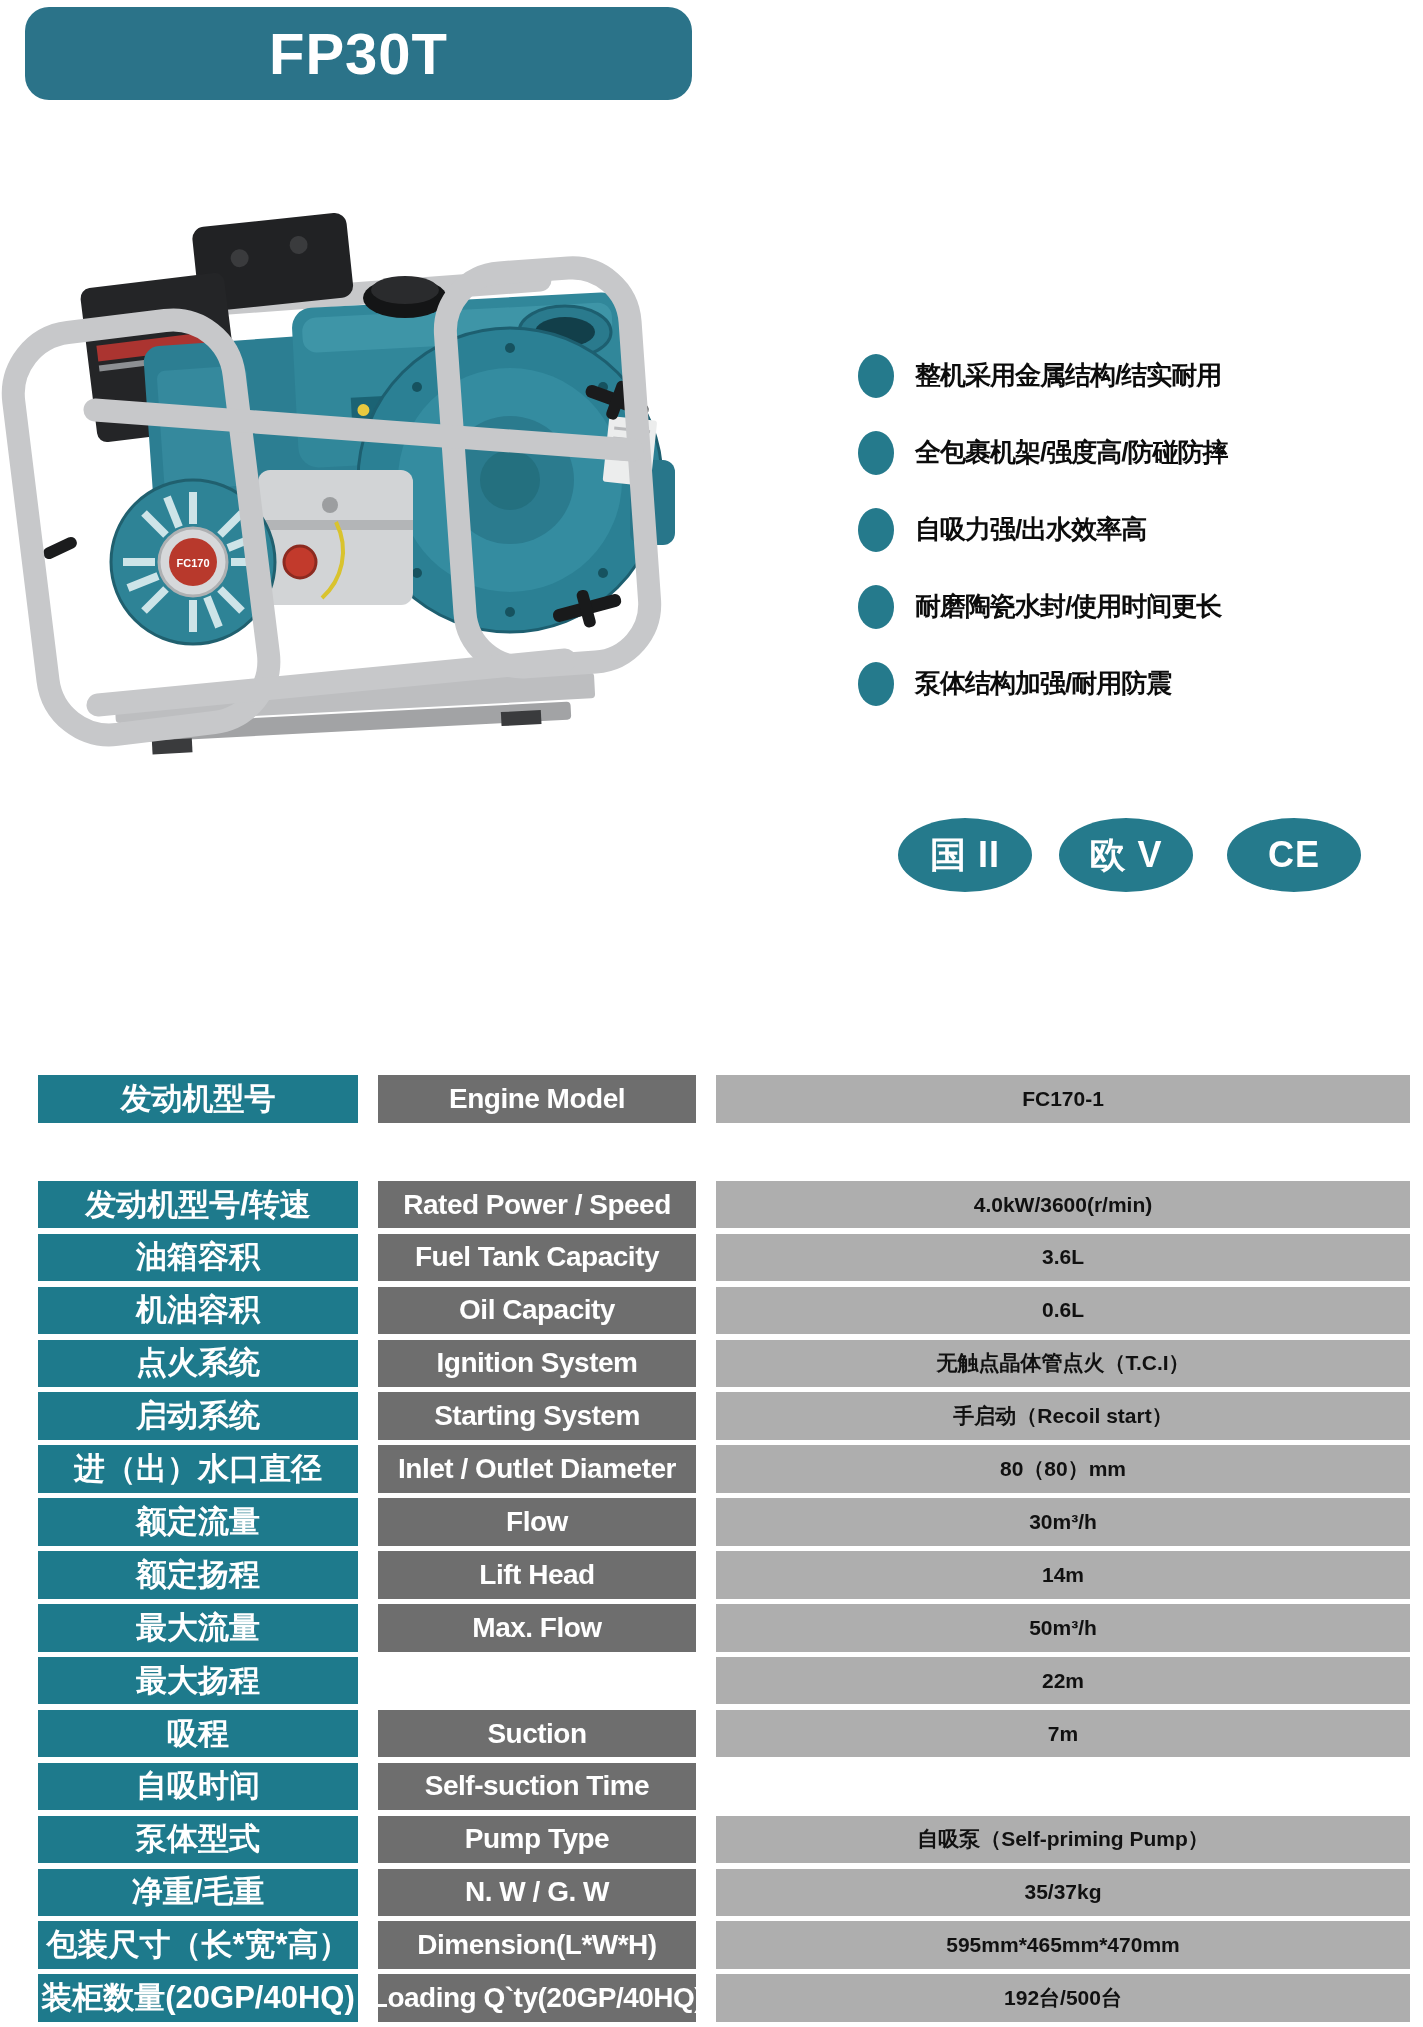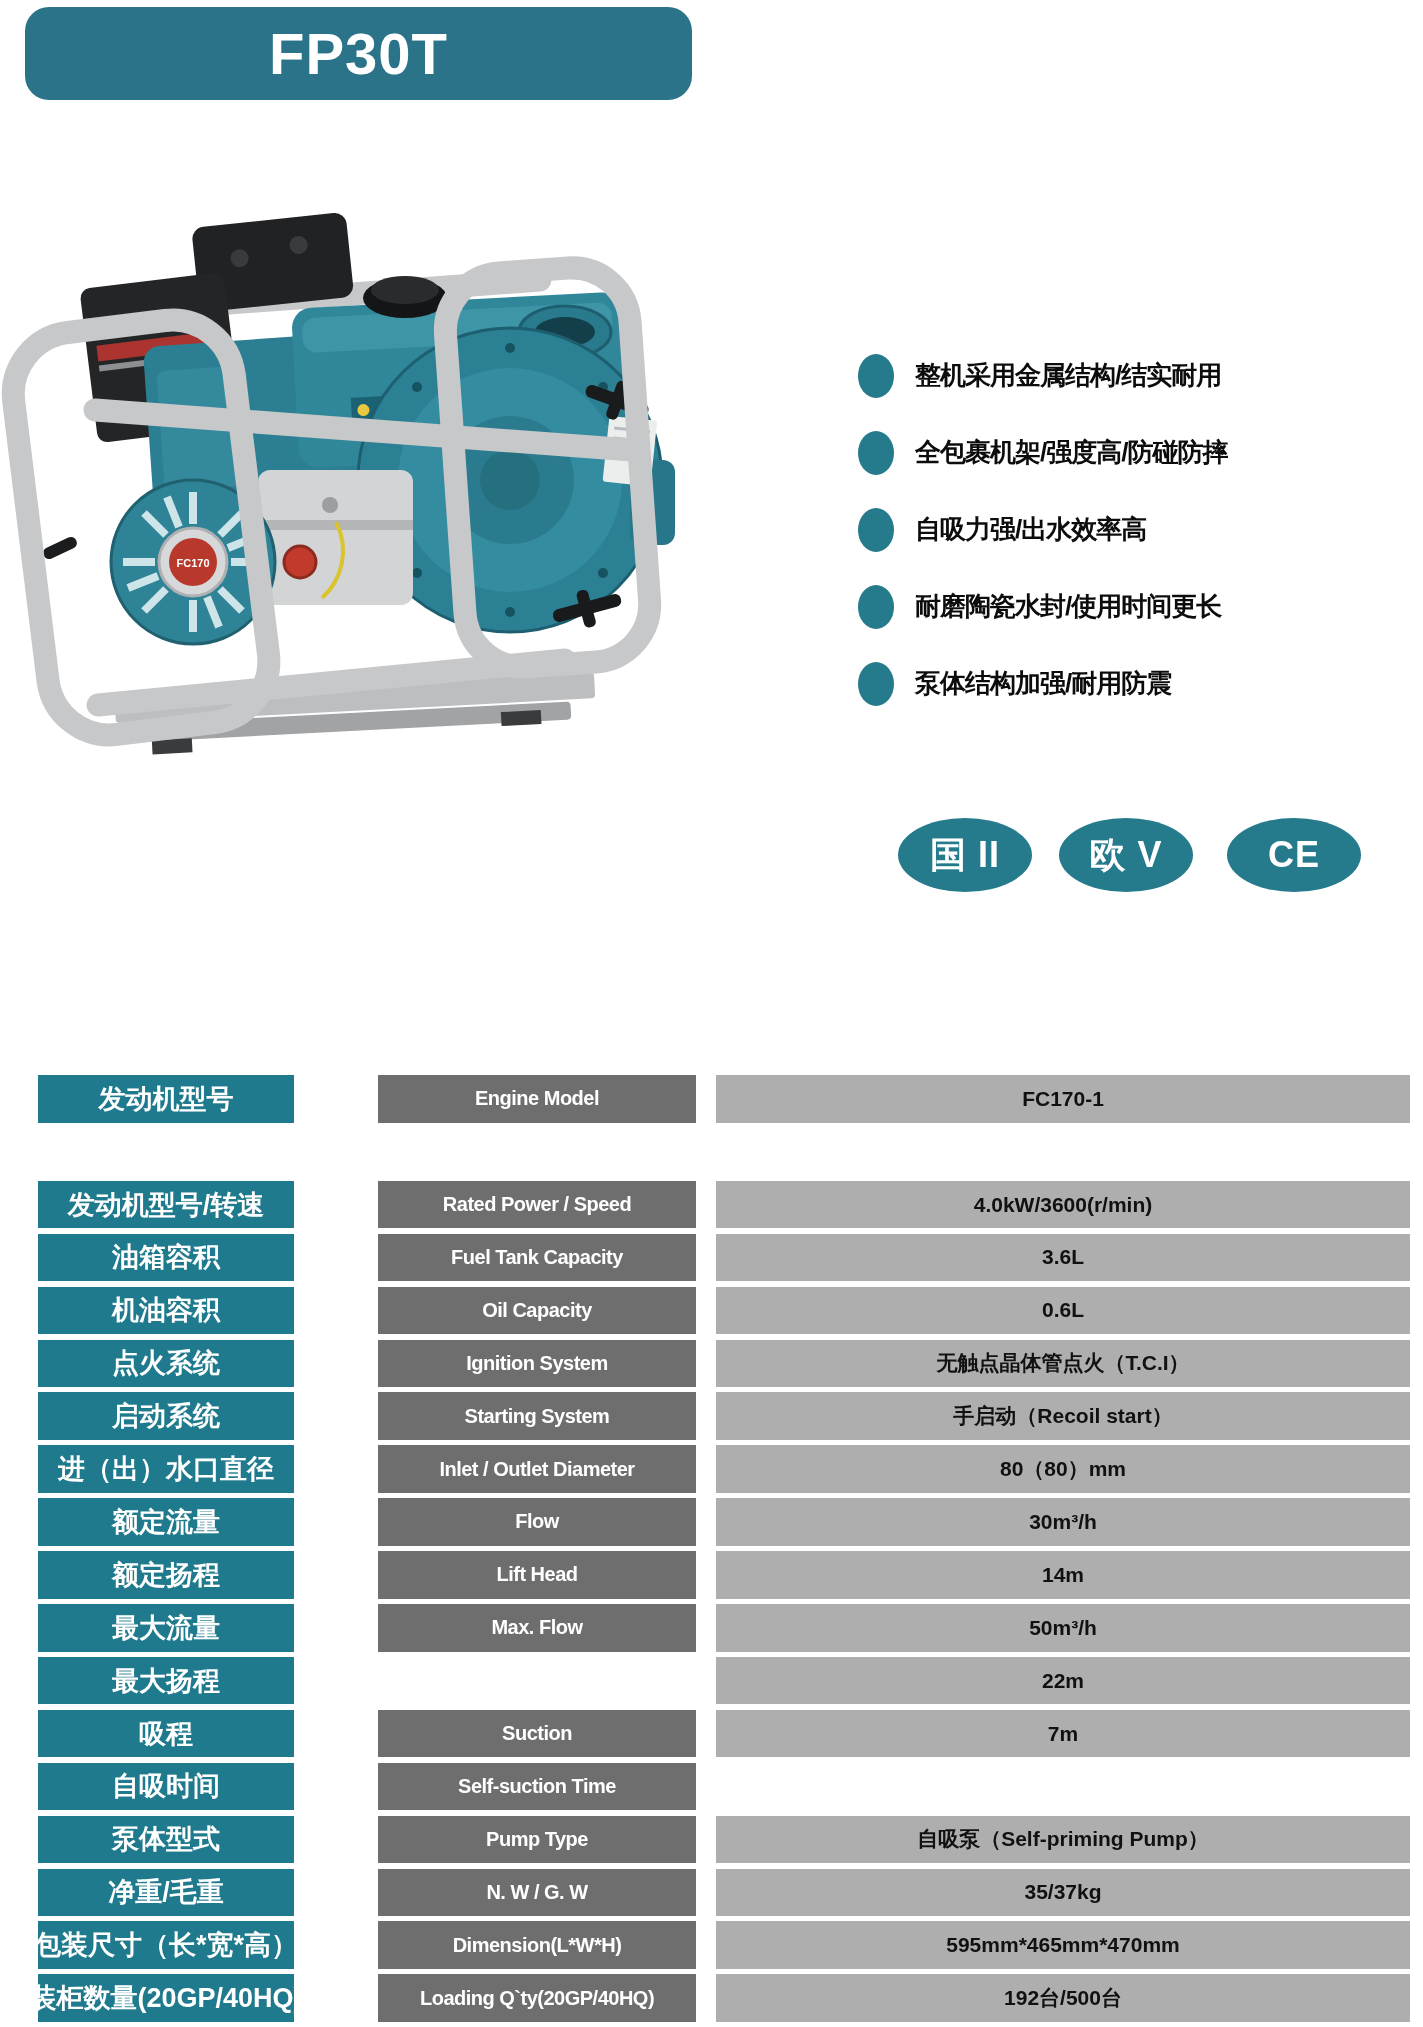--- a/index.html
+++ b/index.html
@@ -45,24 +45,24 @@
     color:#ffffff;font-size:36px;font-weight:700;letter-spacing:1px;
   }
   
   .specs-table{position:absolute;left:0;top:1075px;width:1423px;height:952px;}
   .spec-row{position:absolute;left:0;width:1423px;height:47.5px;}
   .spec-cell{
     position:absolute;top:0;height:47.5px;display:flex;align-items:center;justify-content:center;
     font-weight:700;white-space:nowrap;
   }
   .spec-cell-cn{
-    left:38px;width:256px;background:var(--teal-table);color:#ffffff;font-size:27px;
+    left:38px;width:320px;background:var(--teal-table);color:#ffffff;font-size:31px;
   }
   .spec-cell-en{
-    left:378px;width:318px;background:var(--col-en-bg);color:#ffffff;font-size:20px;
+    left:378px;width:318px;background:var(--col-en-bg);color:#ffffff;font-size:28px;
     letter-spacing:-0.5px;
   }
   .spec-cell-value{
     left:716px;width:694px;background:var(--col-value-bg);color:#111111;font-size:21px;
   }
 </style>
 </head>
 <body>
 
 <div class="model-badge">

